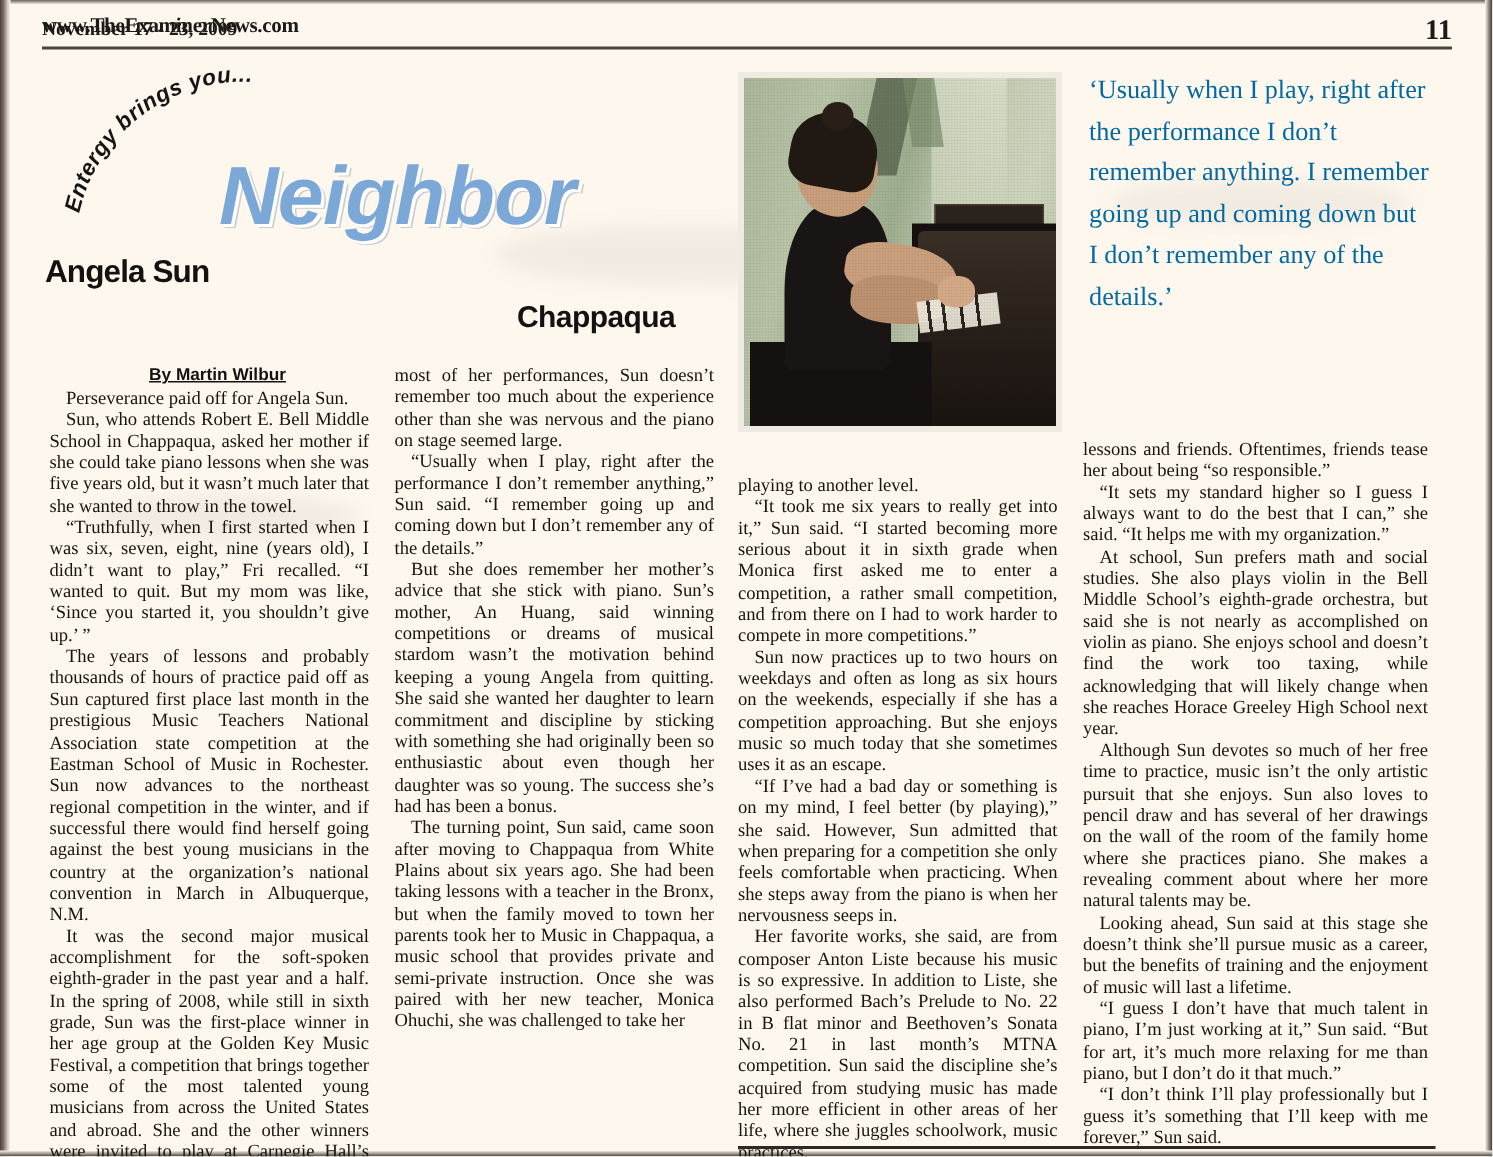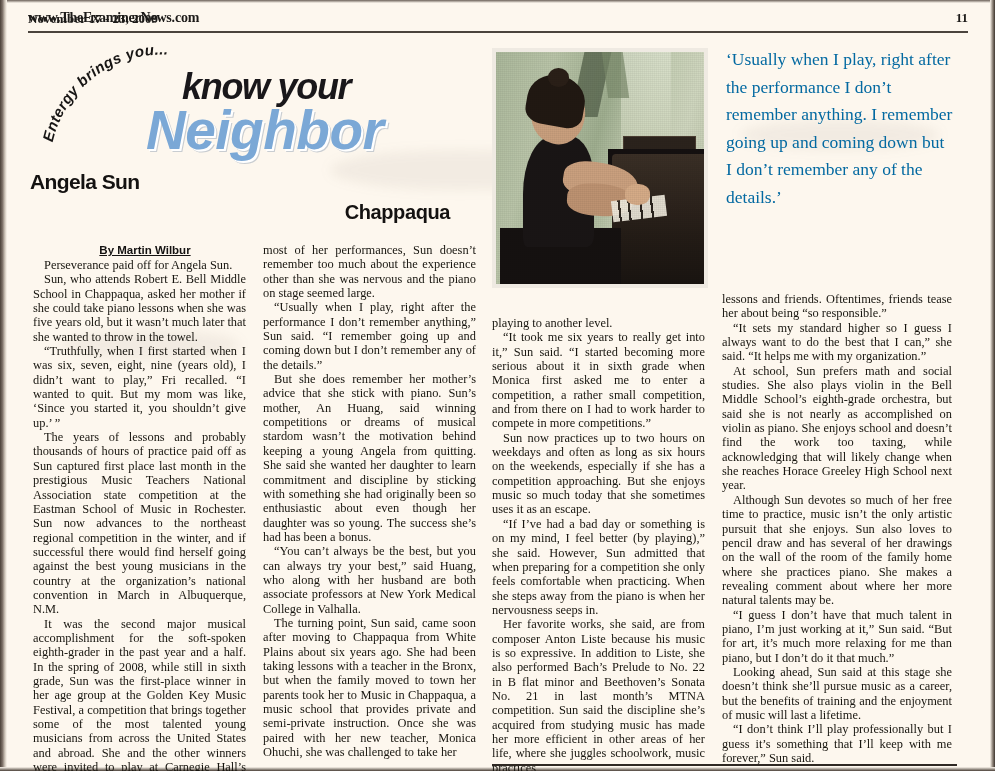--- a/index.html
+++ b/index.html
@@ -66,21 +66,21 @@
     left: 0; right: 0; top: 1px;
     font-family: "Liberation Serif", serif;
     font-size: 13px;
     font-weight: bold;
     color: #1c1a18;
   }
   .masthead-pagenum {
     position: absolute;
     right: 0; top: 0;
     font-family: "Liberation Serif", serif;
-    font-size: 13px;
+    font-size: 19px;
     font-weight: bold;
     color: #1c1a18;
   }
   .masthead-rule {
     position: absolute;
     left: 28px;
     top: 31px;
     width: 940px;
     height: 2px;
     background: #4b443d;
@@ -407,21 +407,20 @@
     <div class="sponsor-arc">
       <svg width="170" height="105" viewBox="0 0 170 105" xmlns="http://www.w3.org/2000/svg">
         <defs>
           <path id="arcpath" d="M 12,100 A 112,112 0 0 1 150,12" fill="none"></path>
         </defs>
         <text font-family="Liberation Sans, sans-serif" font-size="15" font-weight="bold" font-style="italic" fill="#171514" letter-spacing="0.4">
           <textPath href="#arcpath" startOffset="2%" id="sponsor-textpath">Entergy brings you...</textPath>
         </text>
       </svg>
     </div>
-    <div class="know-your">know your</div>
     <div class="neighbor">Neighbor</div>
   </div>
 
   <div class="headline-name">Angela Sun</div>
   <div class="headline-town">Chappaqua</div>
 
   <div class="photo-wrap">
     <div class="photo">
       <div class="wall"></div>
       <div class="window-light"></div>
@@ -451,37 +450,36 @@
     <p>Sun, who attends Robert E. Bell Middle School in Chappaqua, asked her mother if she could take piano lessons when she was five years old, but it wasn’t much later that she wanted to throw in the towel.</p>
     <p>“Truthfully, when I first started when I was six, seven, eight, nine (years old), I didn’t want to play,” Fri recalled. “I wanted to quit. But my mom was like, ‘Since you started it, you shouldn’t give up.’ ”</p>
     <p>The years of lessons and probably thousands of hours of practice paid off as Sun captured first place last month in the prestigious Music Teachers National Association state competition at the Eastman School of Music in Rochester. Sun now advances to the northeast regional competition in the winter, and if successful there would find herself going against the best young musicians in the country at the organization’s national convention in March in Albuquerque, N.M.</p>
     <p>It was the second major musical accomplishment for the soft-spoken eighth-grader in the past year and a half. In the spring of 2008, while still in sixth grade, Sun was the first-place winner in her age group at the Golden Key Music Festival, a competition that brings together some of the most talented young musicians from across the United States and abroad. She and the other winners were invited to play at Carnegie Hall’s Weill Recital Hall. Like</p>
   </div>
 
   <div class="col" id="col2">
     <p class="noindent">most of her performances, Sun doesn’t remember too much about the experience other than she was nervous and the piano on stage seemed large.</p>
     <p>“Usually when I play, right after the performance I don’t remember anything,” Sun said. “I remember going up and coming down but I don’t remember any of the details.”</p>
     <p>But she does remember her mother’s advice that she stick with piano. Sun’s mother, An Huang, said winning competitions or dreams of musical stardom wasn’t the motivation behind keeping a young Angela from quitting. She said she wanted her daughter to learn commitment and discipline by sticking with something she had originally been so enthusiastic about even though her daughter was so young. The success she’s had has been a bonus.</p>
-    <p>“You can’t always be the best, but you can always try your best,” said Huang, who along with her husband are both associate professors at New York Medical College in Valhalla.</p>
     <p>The turning point, Sun said, came soon after moving to Chappaqua from White Plains about six years ago. She had been taking lessons with a teacher in the Bronx, but when the family moved to town her parents took her to Music in Chappaqua, a music school that provides private and semi-private instruction. Once she was paired with her new teacher, Monica Ohuchi, she was challenged to take her</p>
   </div>
 
   <div class="col" id="col3">
     <p class="noindent">playing to another level.</p>
     <p>“It took me six years to really get into it,” Sun said. “I started becoming more serious about it in sixth grade when Monica first asked me to enter a competition, a rather small competition, and from there on I had to work harder to compete in more competitions.”</p>
     <p>Sun now practices up to two hours on weekdays and often as long as six hours on the weekends, especially if she has a competition approaching. But she enjoys music so much today that she sometimes uses it as an escape.</p>
     <p>“If I’ve had a bad day or something is on my mind, I feel better (by playing),” she said. However, Sun admitted that when preparing for a competition she only feels comfortable when practicing. When she steps away from the piano is when her nervousness seeps in.</p>
     <p>Her favorite works, she said, are from composer Anton Liste because his music is so expressive. In addition to Liste, she also performed Bach’s Prelude to No. 22 in B flat minor and Beethoven’s Sonata No. 21 in last month’s MTNA competition. Sun said the discipline she’s acquired from studying music has made her more efficient in other areas of her life, where she juggles schoolwork, music practices,</p>
   </div>
 
   <div class="col" id="col4">
     <p class="noindent">lessons and friends. Oftentimes, friends tease her about being “so responsible.”</p>
     <p>“It sets my standard higher so I guess I always want to do the best that I can,” she said. “It helps me with my organization.”</p>
     <p>At school, Sun prefers math and social studies. She also plays violin in the Bell Middle School’s eighth-grade orchestra, but said she is not nearly as accomplished on violin as piano. She enjoys school and doesn’t find the work too taxing, while acknowledging that will likely change when she reaches Horace Greeley High School next year.</p>
     <p>Although Sun devotes so much of her free time to practice, music isn’t the only artistic pursuit that she enjoys. Sun also loves to pencil draw and has several of her drawings on the wall of the room of the family home where she practices piano. She makes a revealing comment about where her more natural talents may be.</p>
+    <p>Looking ahead, Sun said at this stage she doesn’t think she’ll pursue music as a career, but the benefits of training and the enjoyment of music will last a lifetime.</p>
     <p>“I guess I don’t have that much talent in piano, I’m just working at it,” Sun said. “But for art, it’s much more relaxing for me than piano, but I don’t do it that much.”</p>
-    <p>Looking ahead, Sun said at this stage she doesn’t think she’ll pursue music as a career, but the benefits of training and the enjoyment of music will last a lifetime.</p>
     <p>“I don’t think I’ll play professionally but I guess it’s something that I’ll keep with me forever,” Sun said.</p>
   </div>
 
   <div class="hrule-bottom"></div>
 
 </div>
 
 </body></html>

